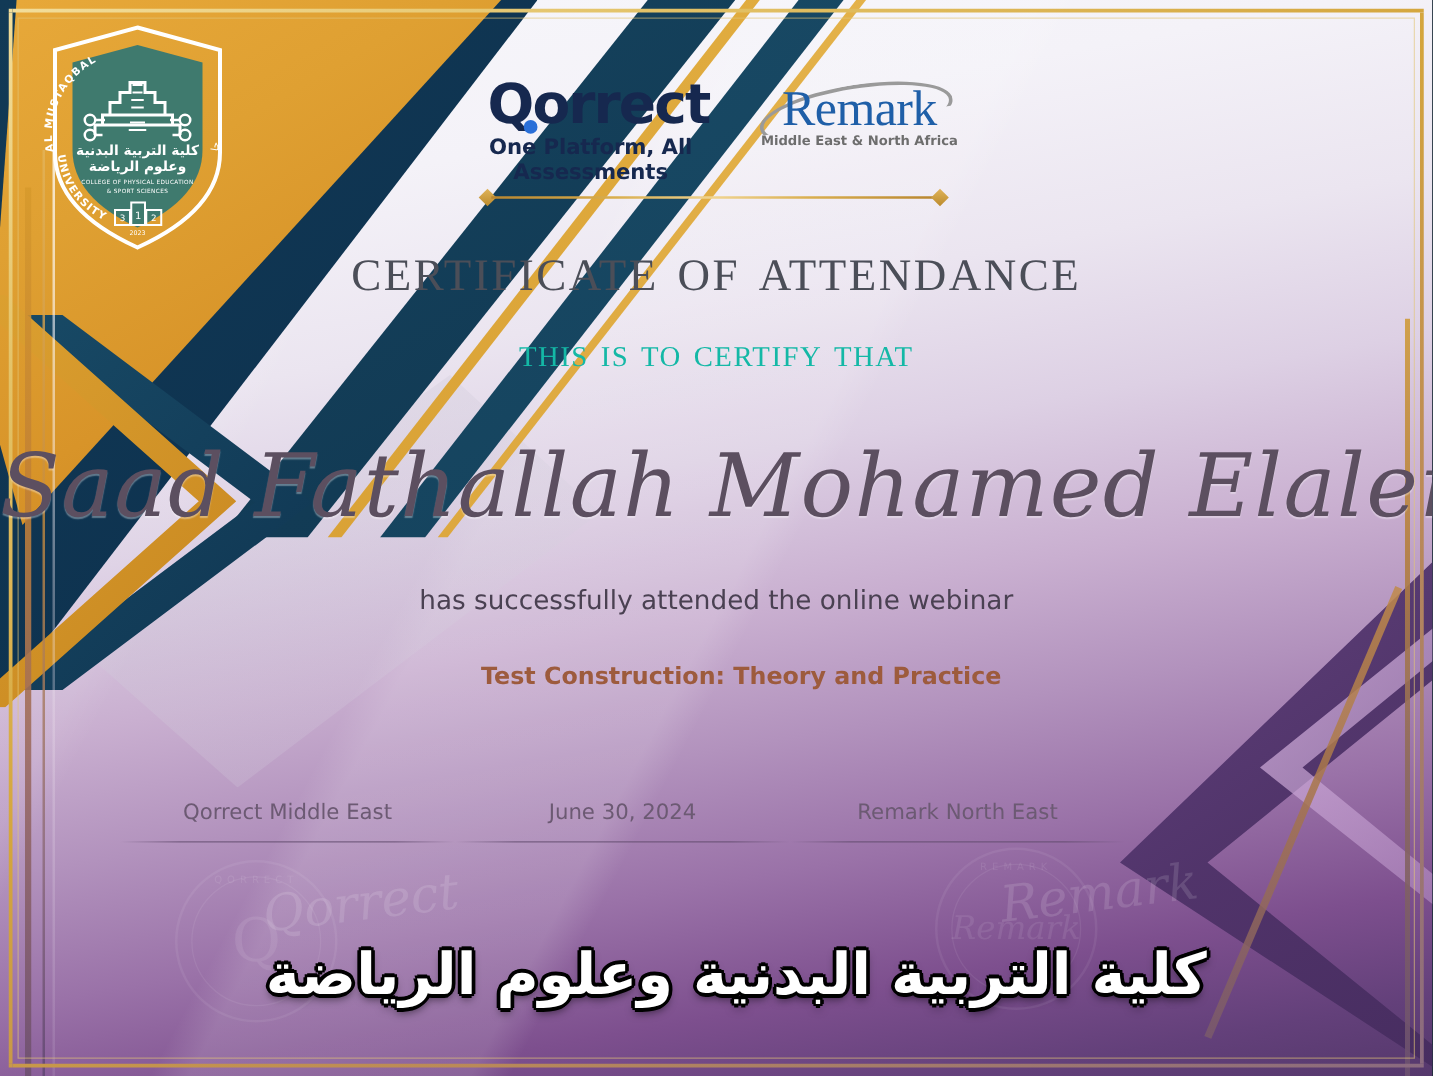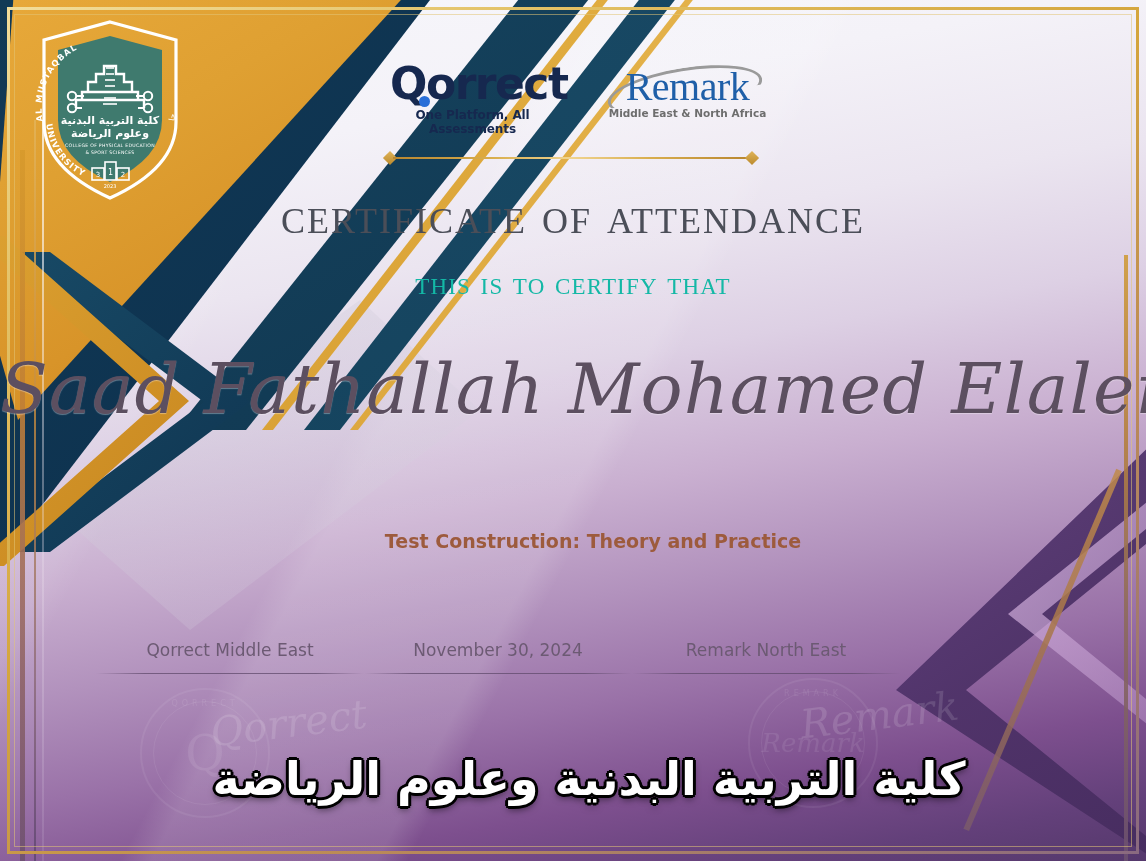--- a/index.html
+++ b/index.html
@@ -212,21 +212,21 @@
   .q-dot {
     position: absolute;
     left: 29px; top: 34px;
     width: 11px; height: 11px;
     border-radius: 50%;
     background: #2a6fd8;
   }
   .q-tag {
     margin-top: 3px;
     font-family: "DejaVu Sans", sans-serif;
-    font-size: 12px;
+    font-size: 17px;
     font-weight: 600;
     color: #16284f;
     letter-spacing: -.1px;
   }
   .logo-remark { position: relative; width: 165px; text-align: center; padding-top: 4px;}
   .r-swoosh {
     position: absolute;
     left: 2px; top: 6px;
     width: 150px; height: 40px;
     border: 3px solid #9a9a9a;
@@ -525,41 +525,42 @@
 
   <div class="divider">
     <div class="dia l"></div>
     <div class="line"></div>
     <div class="dia r"></div>
   </div>
 
   <div class="title">Certificate of Attendance</div>
   <div class="subtitle">This is to certify that</div>
   <div class="recipient">Saad Fathallah Mohamed Elalem</div>
+  <div class="line-attended">has successfully attended the online webinar</div>
   <div class="course">Test Construction: Theory and Practice</div>
 
   <div class="seal seal-q">
     <div class="arc">QORRECT</div>
     <div class="glyph">Q</div>
   </div>
   <div class="handsig handsig-l">Qorrect</div>
 
   <div class="seal seal-r">
     <div class="arc">REMARK</div>
     <div class="glyph">Remark</div>
   </div>
   <div class="handsig handsig-r">Remark</div>
 
   <div class="sigrow">
     <div class="sigcol">
       <span class="lbl">Qorrect Middle East</span>
       <div class="rule"></div>
     </div>
     <div class="sigcol">
-      <span class="lbl">November 30, 2024</span>
+      <span class="lbl">June 30, 2024</span>
       <div class="rule"></div>
     </div>
     <div class="sigcol">
       <span class="lbl">Remark North East</span>
       <div class="rule"></div>
     </div>
   </div>
 
   <div class="arabic">كلية التربية البدنية وعلوم الرياضة</div>
 

